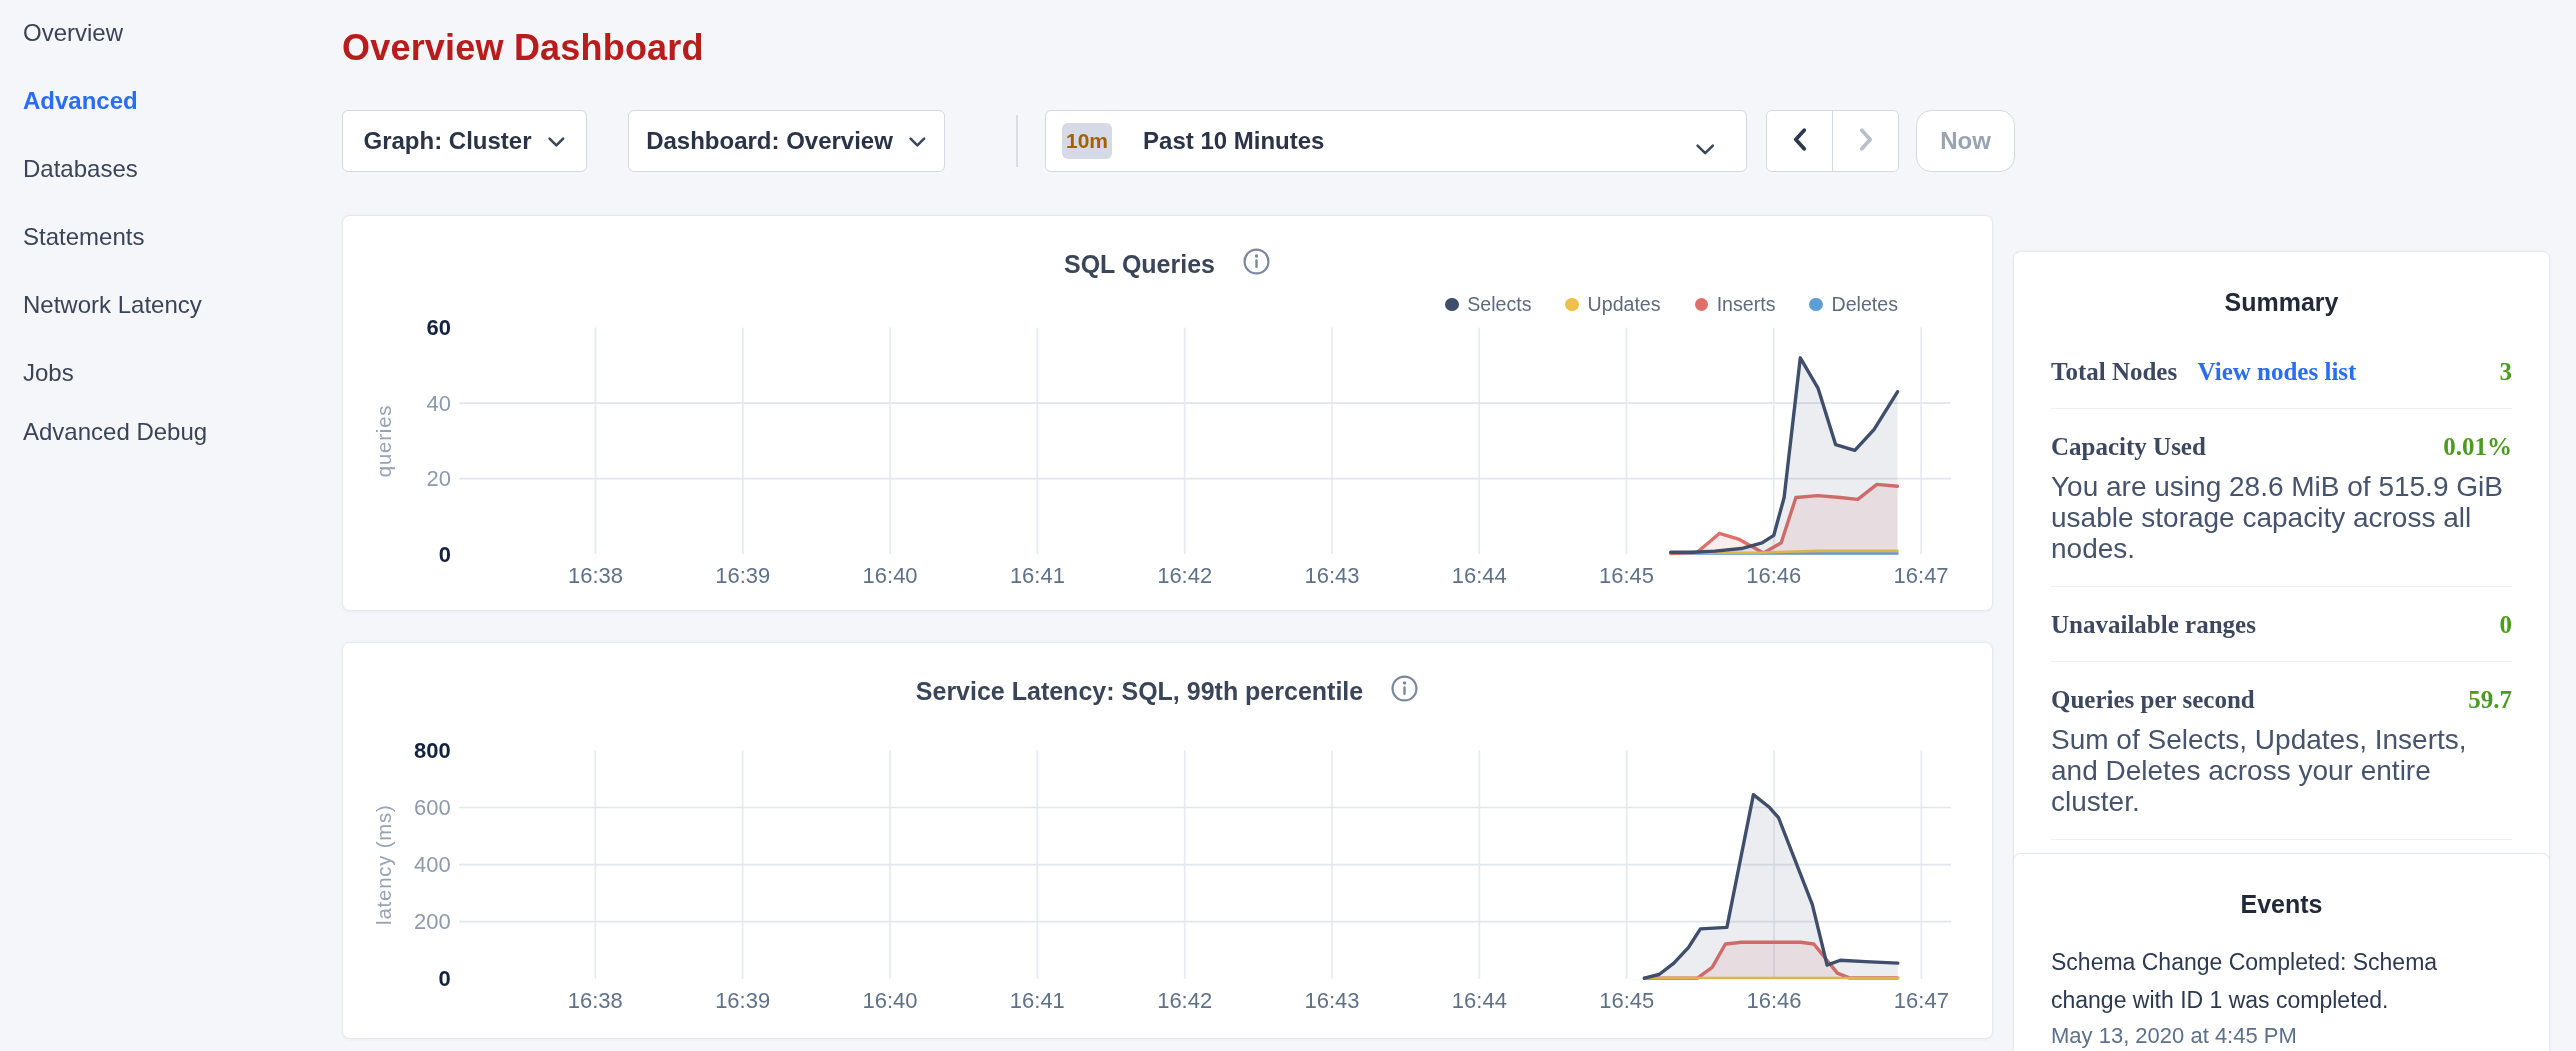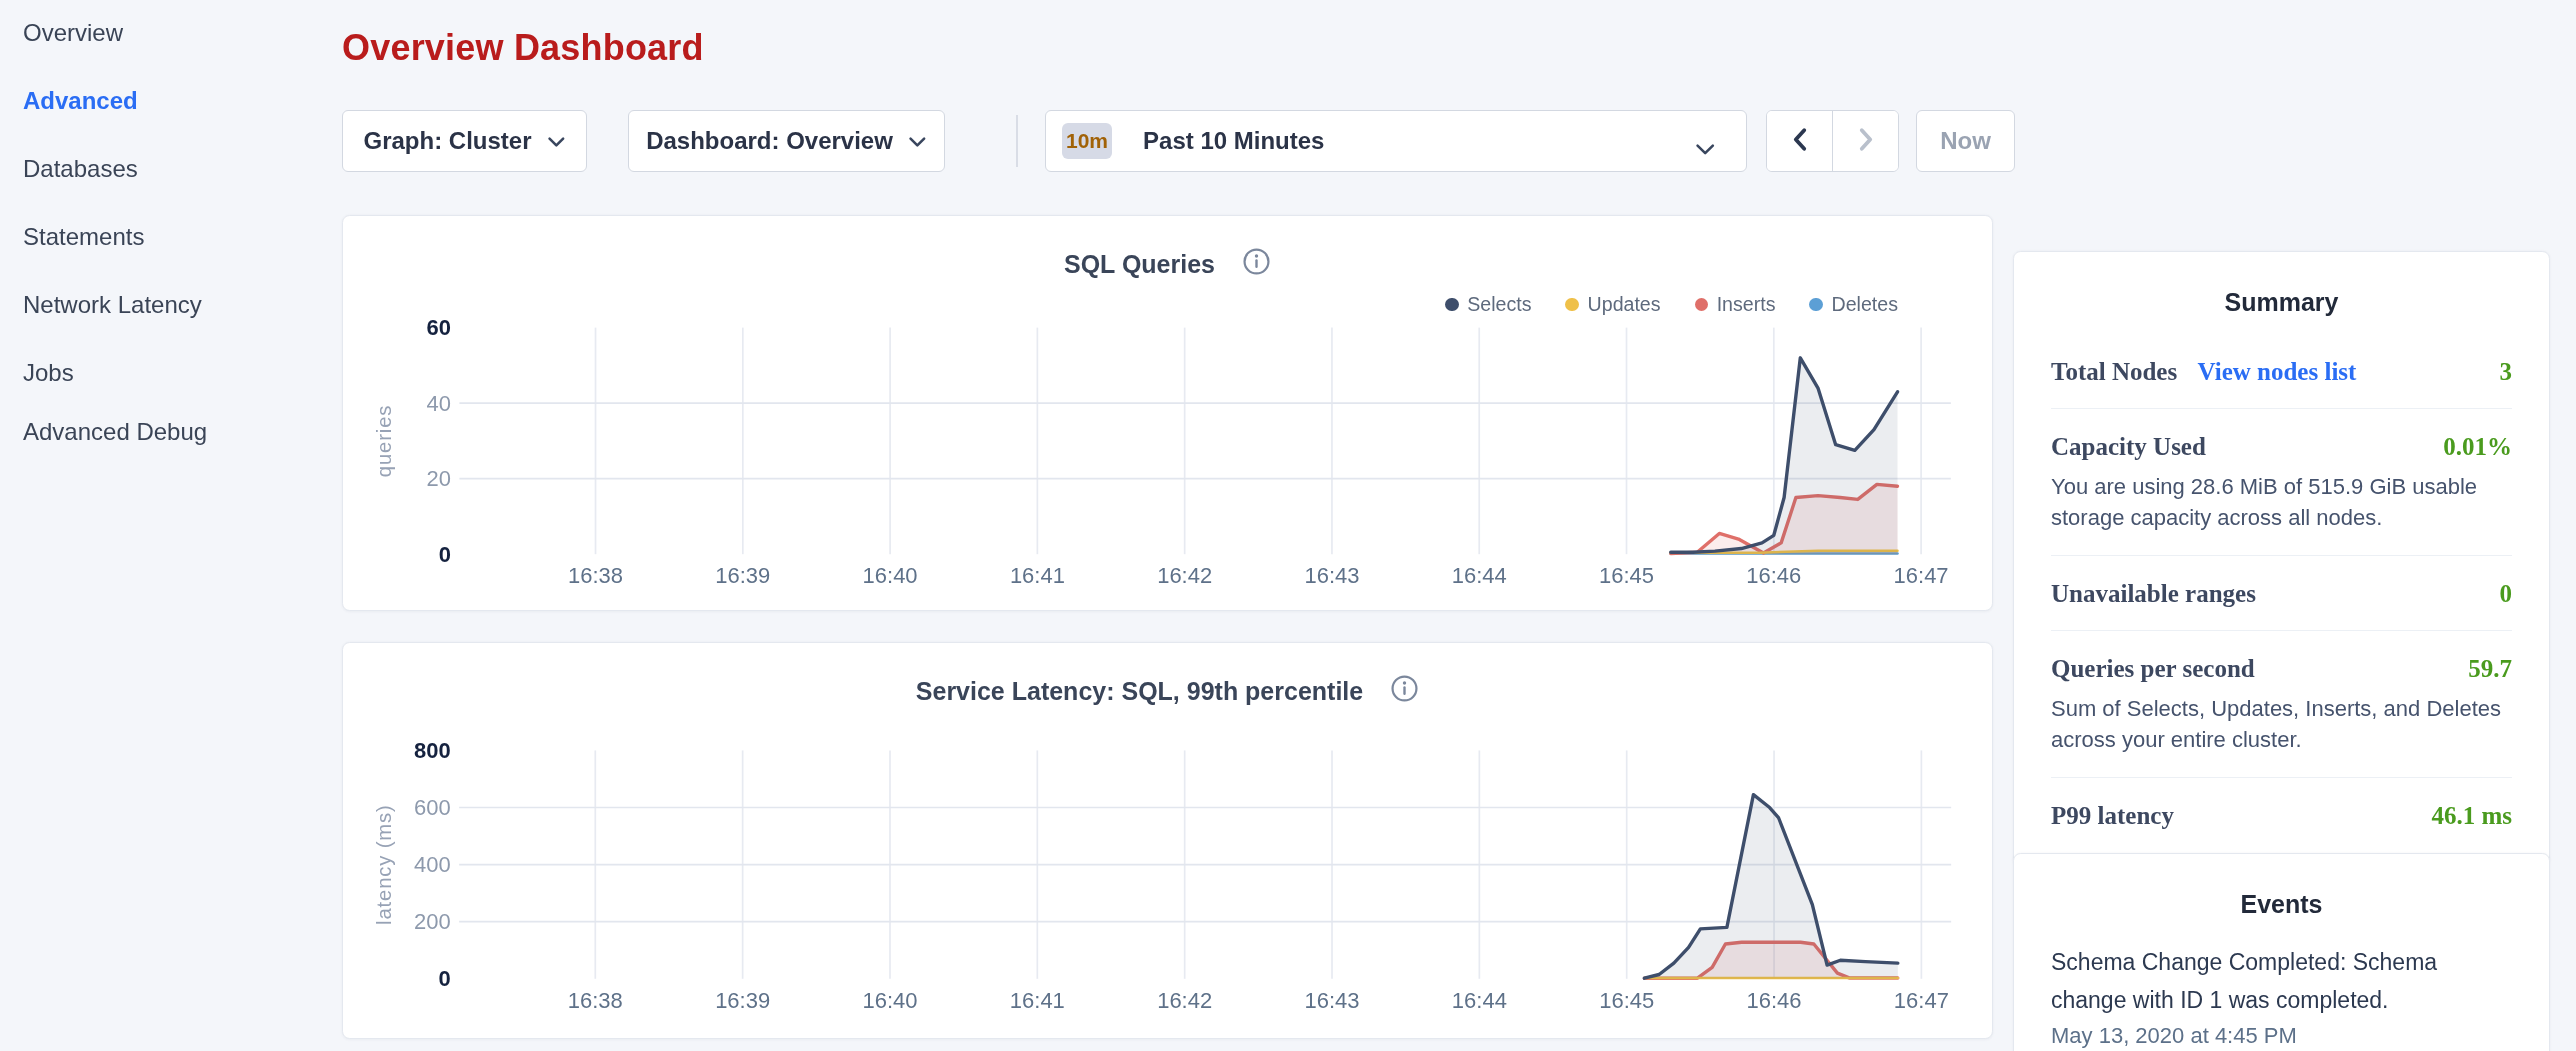--- a/index.html
+++ b/index.html
@@ -37,21 +37,21 @@
   }
   .time-label{margin-left:31px;font-size:24px;font-weight:700;color:#2b3347;}
   .time-chevron{position:absolute;right:31px;top:24px;}
   #arrow-group{
     position:absolute;left:1766px;top:110px;width:133px;height:62px;
     border:1.7px solid #d3d8e1;border-radius:6px;background:#fff;box-sizing:border-box;
     display:flex;overflow:hidden;
   }
   .arrow-btn{flex:1;display:flex;align-items:center;justify-content:center;cursor:pointer;background:#fff;border:none;padding:0;}
   .arrow-btn:first-child{border-right:1.7px solid #d3d8e1;}
-  #now-button{left:1916px;width:99px;color:#9aa3b2;}
+  #now-button{left:1916px;width:99px;color:#9aa3b2;border-radius:15px;}
   
   .card{
     position:absolute;background:#fff;border:0.9px solid #e4e8ef;border-radius:7.7px;
     box-shadow:0 0.9px 2.6px rgba(46,58,82,.05);box-sizing:border-box;
   }
   #chart-card-0{left:342px;top:215px;width:1651px;height:396px;}
   #chart-card-1{left:342px;top:642px;width:1651px;height:397px;}
   #summary-card{left:2013px;top:215px;width:537px;height:615px;margin-top:36px;}
   #events-card{left:2013px;top:853px;width:537px;height:221px;}
   
@@ -74,21 +74,21 @@
   .ytitle{font-size:24px;fill:#97a2b5;letter-spacing:1px;}
   
   .panel-title{margin:36px 0 0;text-align:center;font-size:25px;font-weight:700;color:#222a3a;}
   #summary-rows{padding:0 37px;margin-top:17px;}
   .srow{padding:24px 0 22px;border-bottom:1.7px solid #ecf0f5;}
   .srow:last-child{border-bottom:none;}
   .srow-top{display:flex;align-items:flex-start;font-family:Liberation Serif, serif;}
   .slabel{font-size:25px;font-weight:700;color:#3d4860;white-space:nowrap;}
   .slink{font-size:25px;font-weight:700;color:#2a6df4;margin-left:20.4px;cursor:pointer;white-space:nowrap;}
   .sval{margin-left:auto;font-size:25px;font-weight:700;color:#4a9b1e;white-space:nowrap;}
-  .ssub{margin-top:10.2px;font-size:22px;line-height:31px;color:#46536d;max-width:469px;}
+  .ssub{margin-top:10.2px;font-size:28px;line-height:31px;color:#46536d;max-width:469px;}
   .event-text{margin:24px 37px 0;font-size:23px;line-height:38px;color:#2c3950;max-width:476px;}
   .event-ts{margin:4.3px 37px 0;font-size:22px;color:#5c7089;}
 </style>
 </head>
 <body>
 
 <nav id="sidebar">
     <div class="side-item" style="top: 17px;">Overview</div>
     <div class="side-item active" style="top: 85px;">Advanced</div>
     <div class="side-item" style="top: 153px;">Databases</div>

